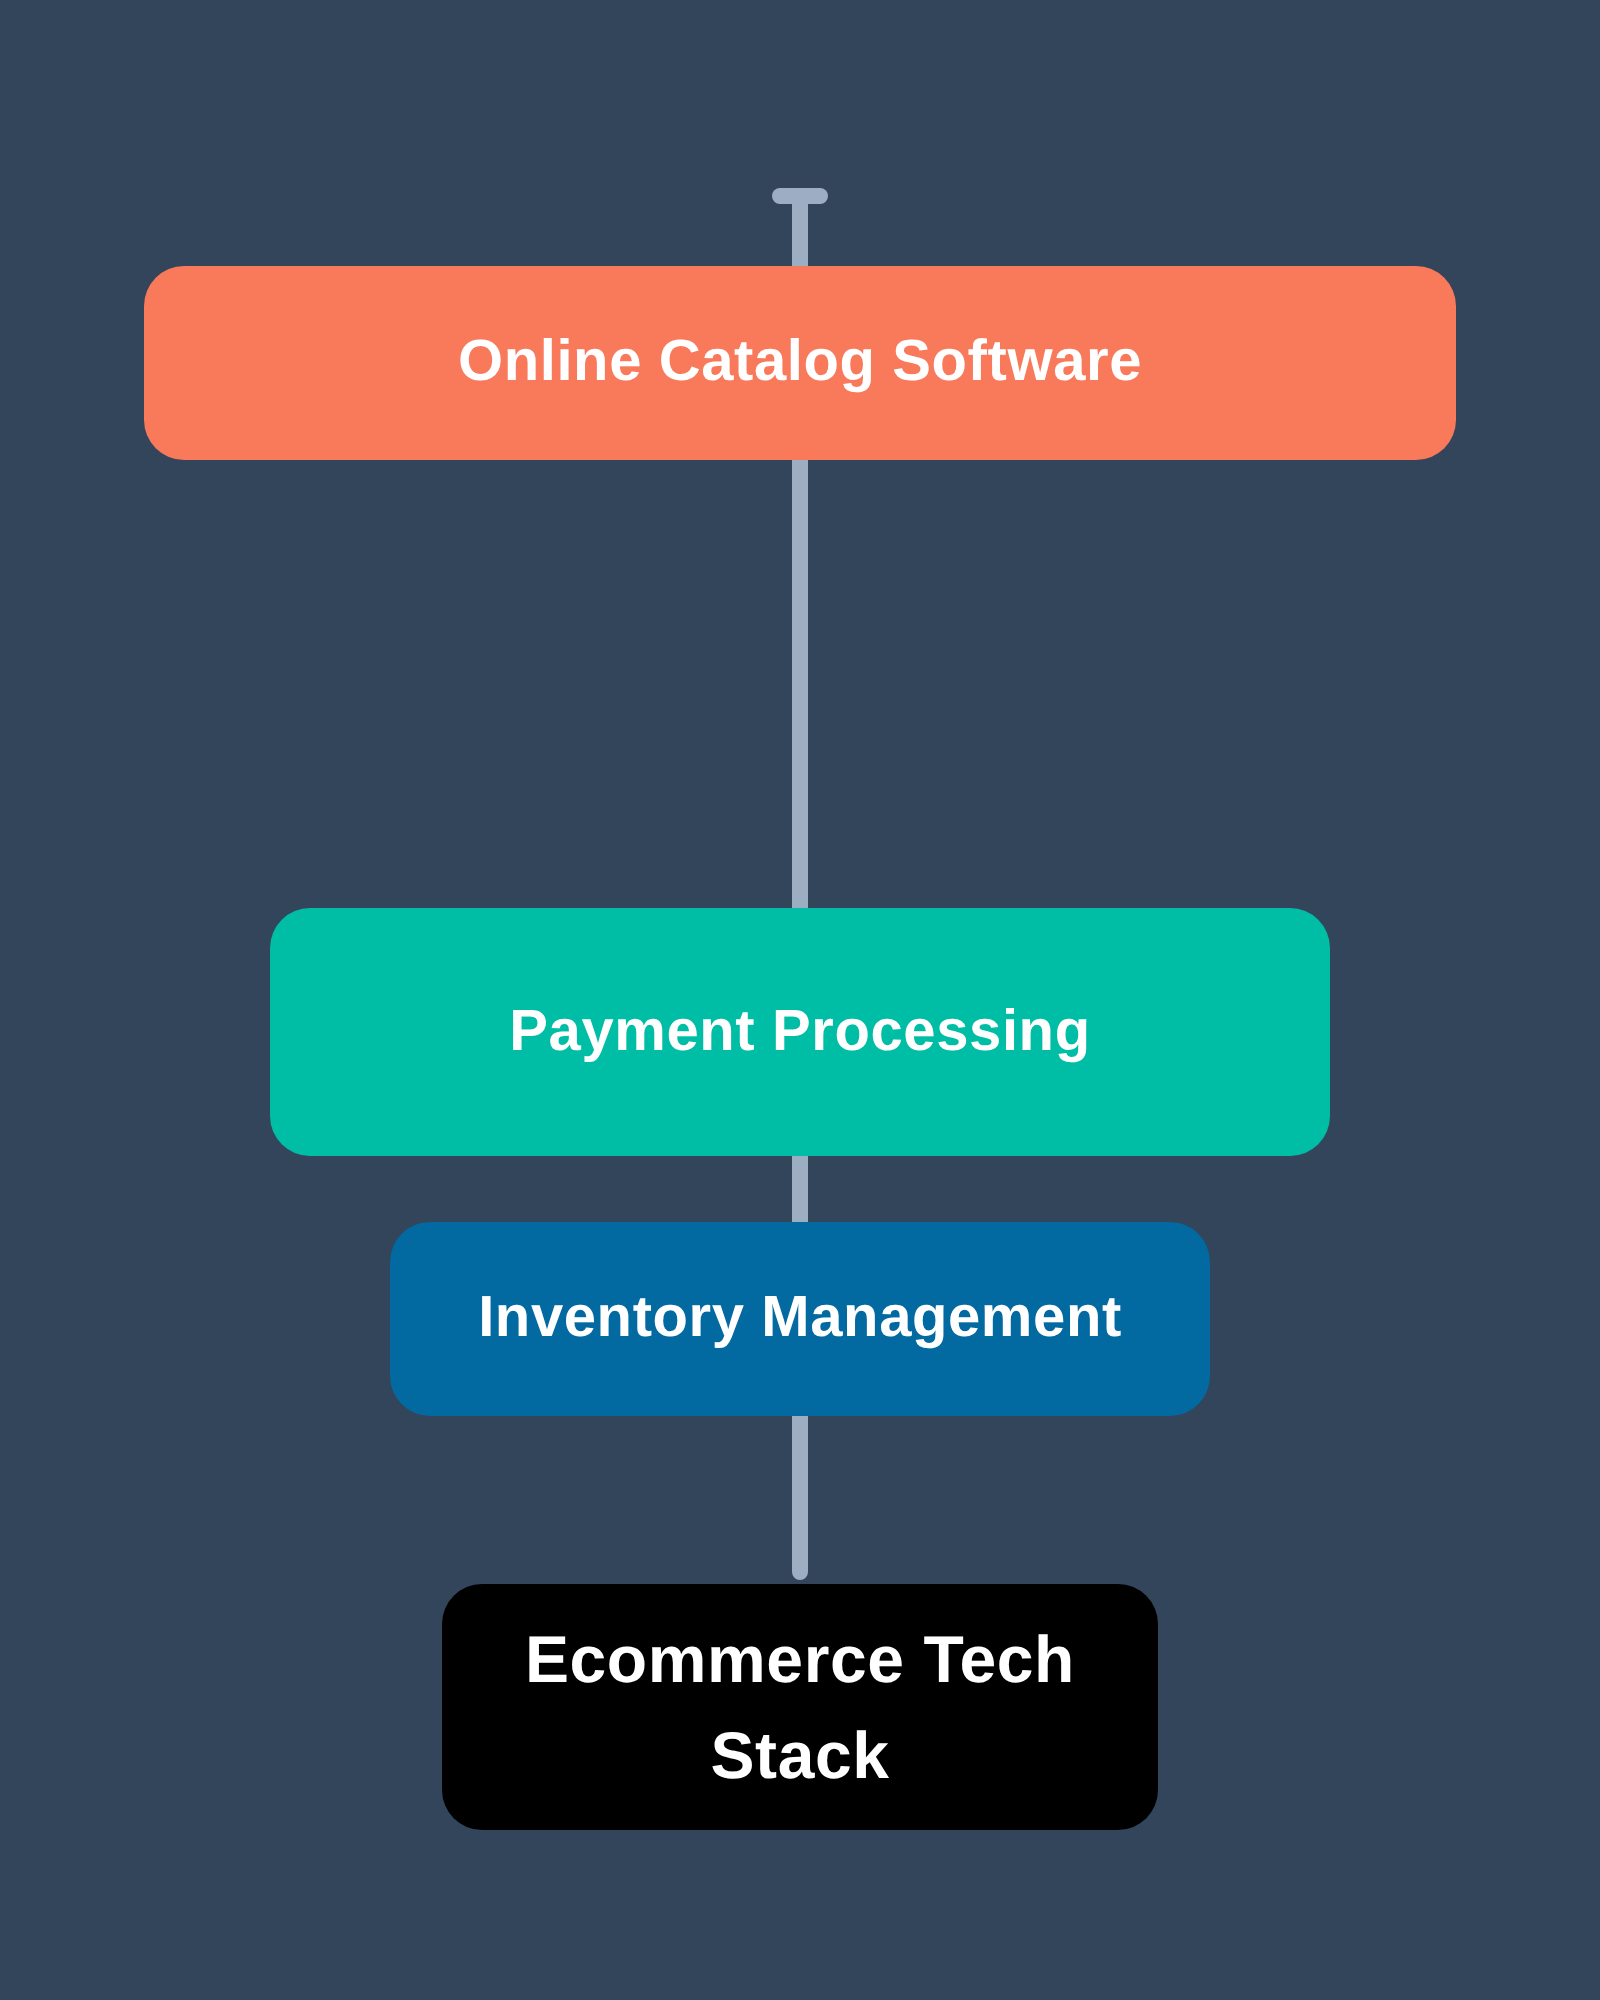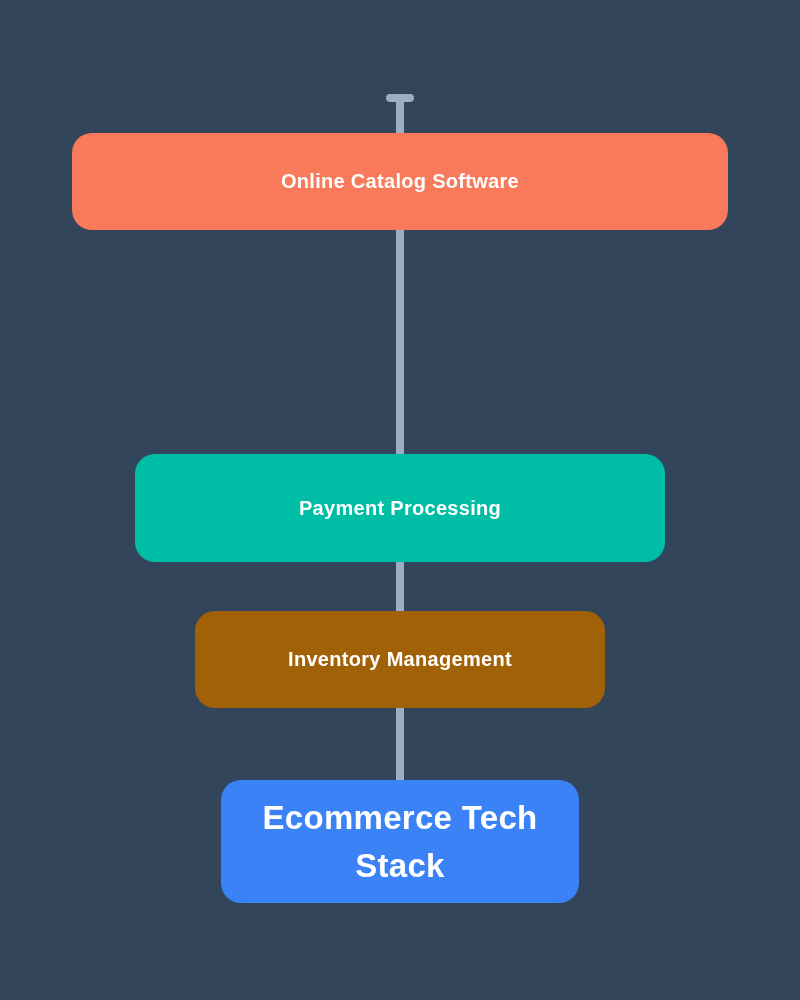--- a/index.html
+++ b/index.html
@@ -29,29 +29,29 @@
     height: 8px;
     border-radius: 4px;
   }
   .node {
     position: absolute;
     display: flex;
     align-items: center;
     justify-content: center;
     border-radius: 20px;
     color: #ffffff;
-    font-size: 20px;
+    font-size: 29px;
     font-weight: 700;
     letter-spacing: 0.3px;
     text-align: center;
     box-sizing: border-box;
   }
   .n1 { left: 72px;  top: 133px; width: 656px; height: 97px; }
   .n2 { left: 97px;  top: 297px; width: 606px; height: 95px; }
-  .n3 { left: 135px; top: 454px; width: 530px; height: 108px; }
+  .n3 { left: 135px; top: 454px; width: 530px; height: 124px; }
   .n4 { left: 195px; top: 611px; width: 410px; height: 97px; }
   .n5 {
     left: 221px; top: 780px; width: 358px; height: 123px;
     font-size: 33px;
     font-weight: 700;
     line-height: 1.45;
     padding: 0 30px;
   }
 </style>
 </head>
@@ -65,21 +65,21 @@
 
   <div class="node n1" style="background: rgb(249, 121, 91);">
     <span>Online Catalog Software</span>
   </div>
 
 
   <div class="node n3" style="background: rgb(0, 189, 165);">
     <span>Payment Processing</span>
   </div>
 
-  <div class="node n4" style="background: #a16207; text-align: right;">
+  <div class="node n4" style="background: #0369a1; text-align: right;">
     <span>Inventory Management</span>
   </div>
 
-  <div class="node n5" style="background: #3b82f6;">
+  <div class="node n5" style="background: #000000; margin-top: 12px;">
     <span>Ecommerce Tech Stack</span>
   </div>
 
 </div>
 
 </body></html>

